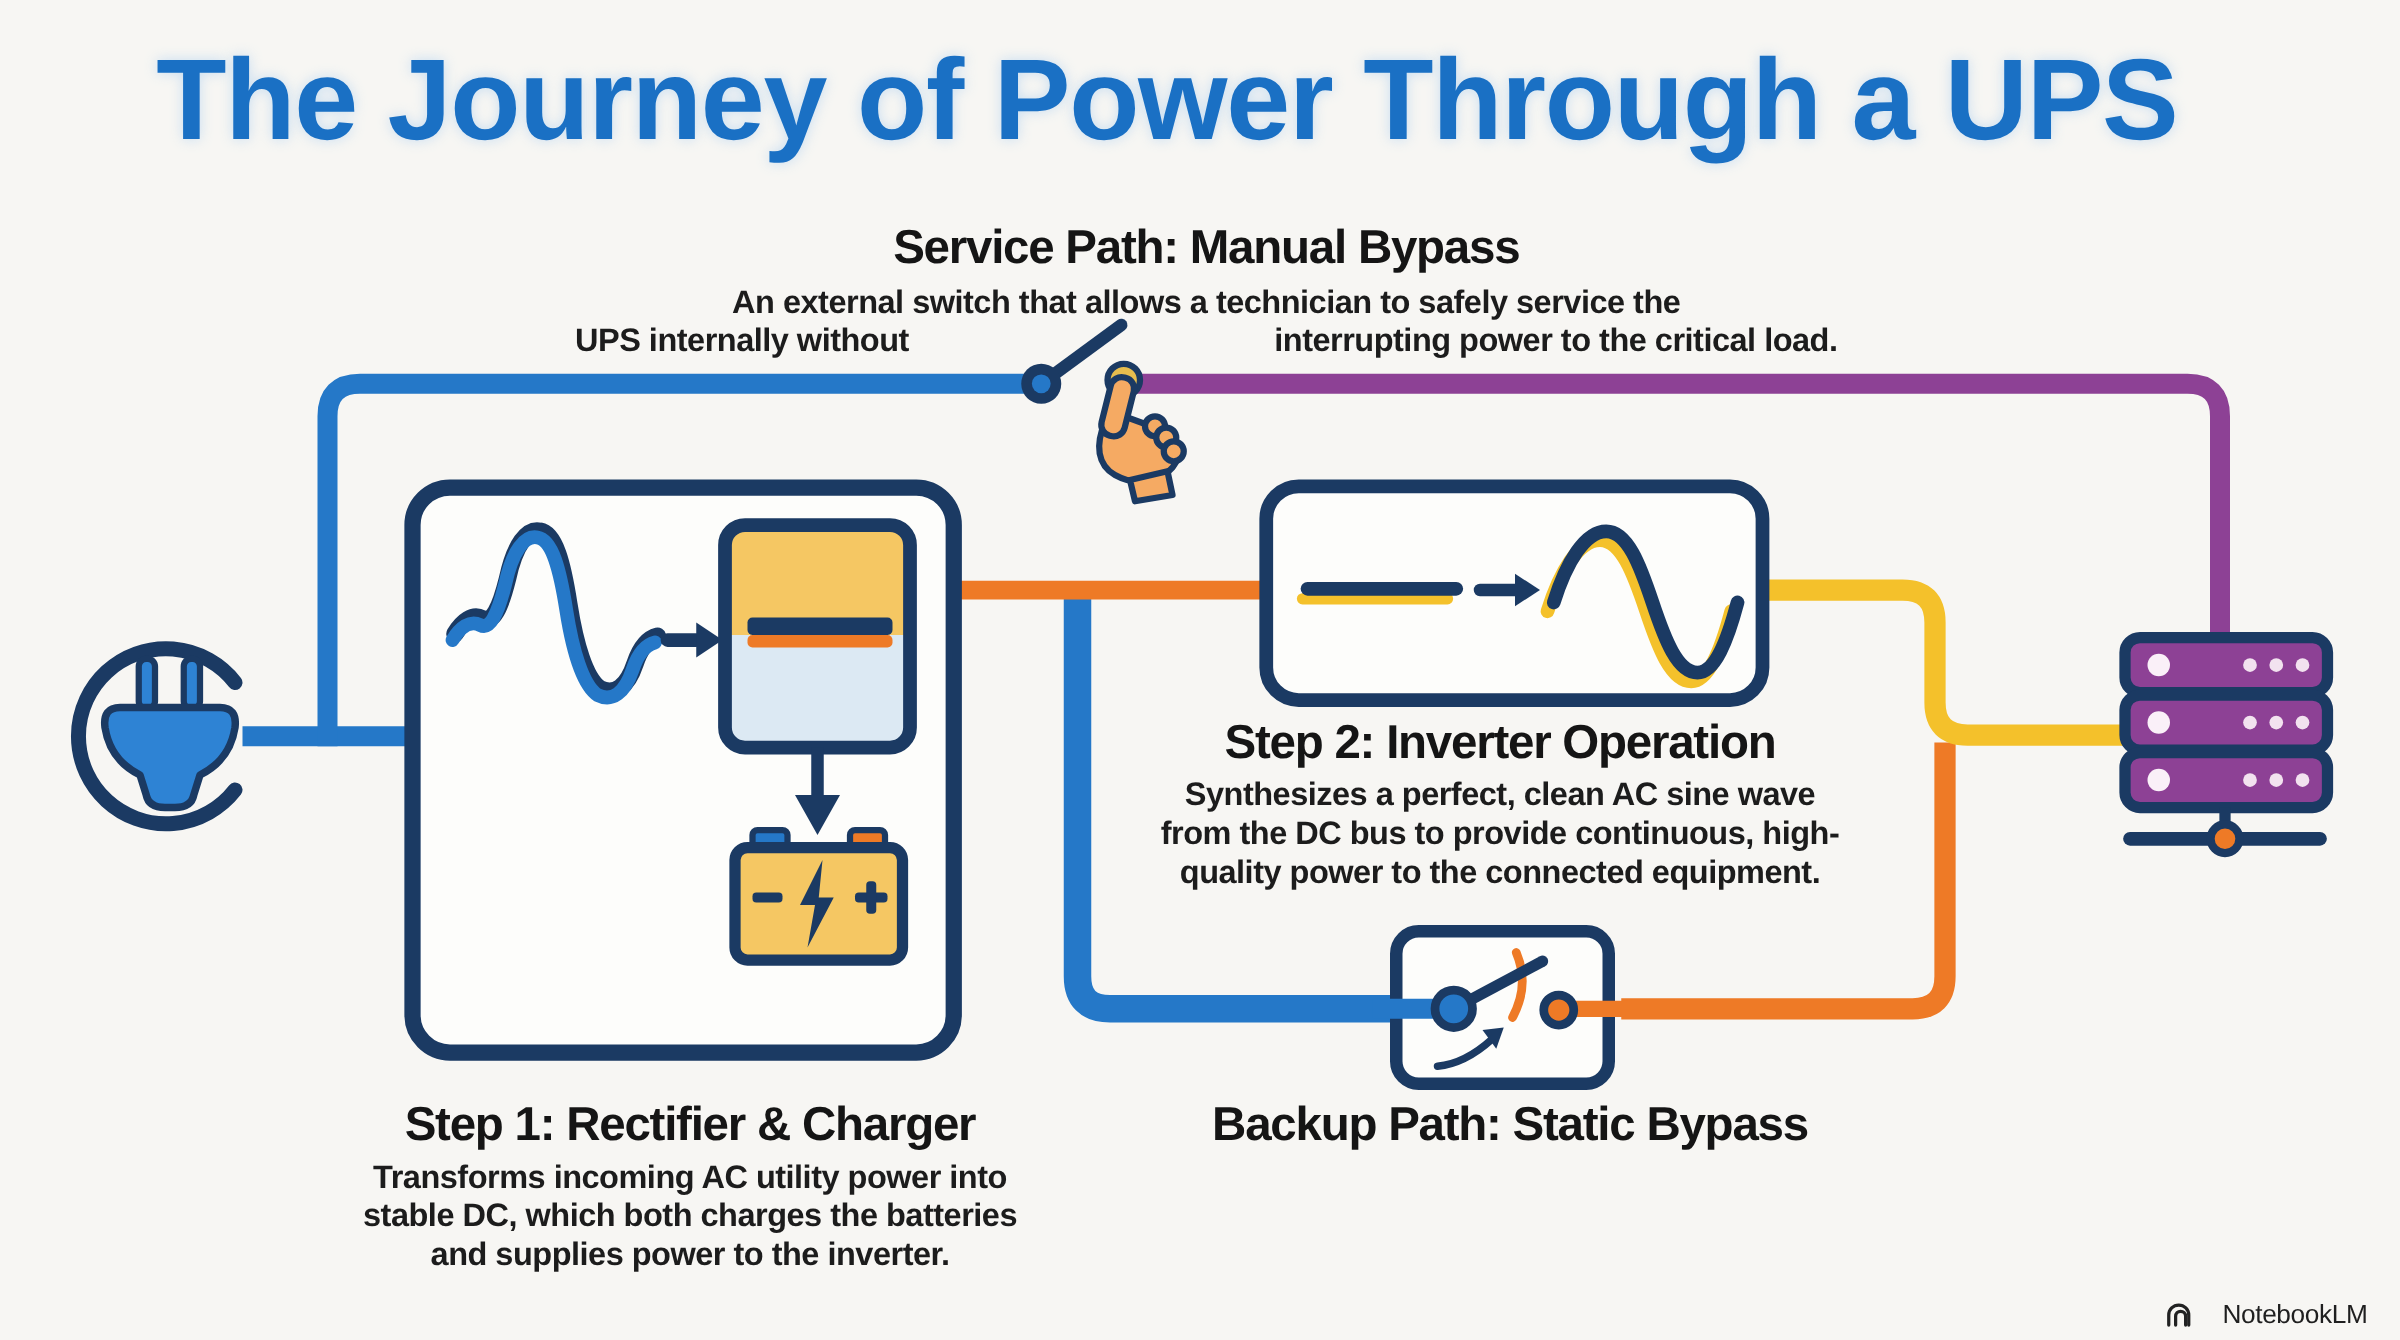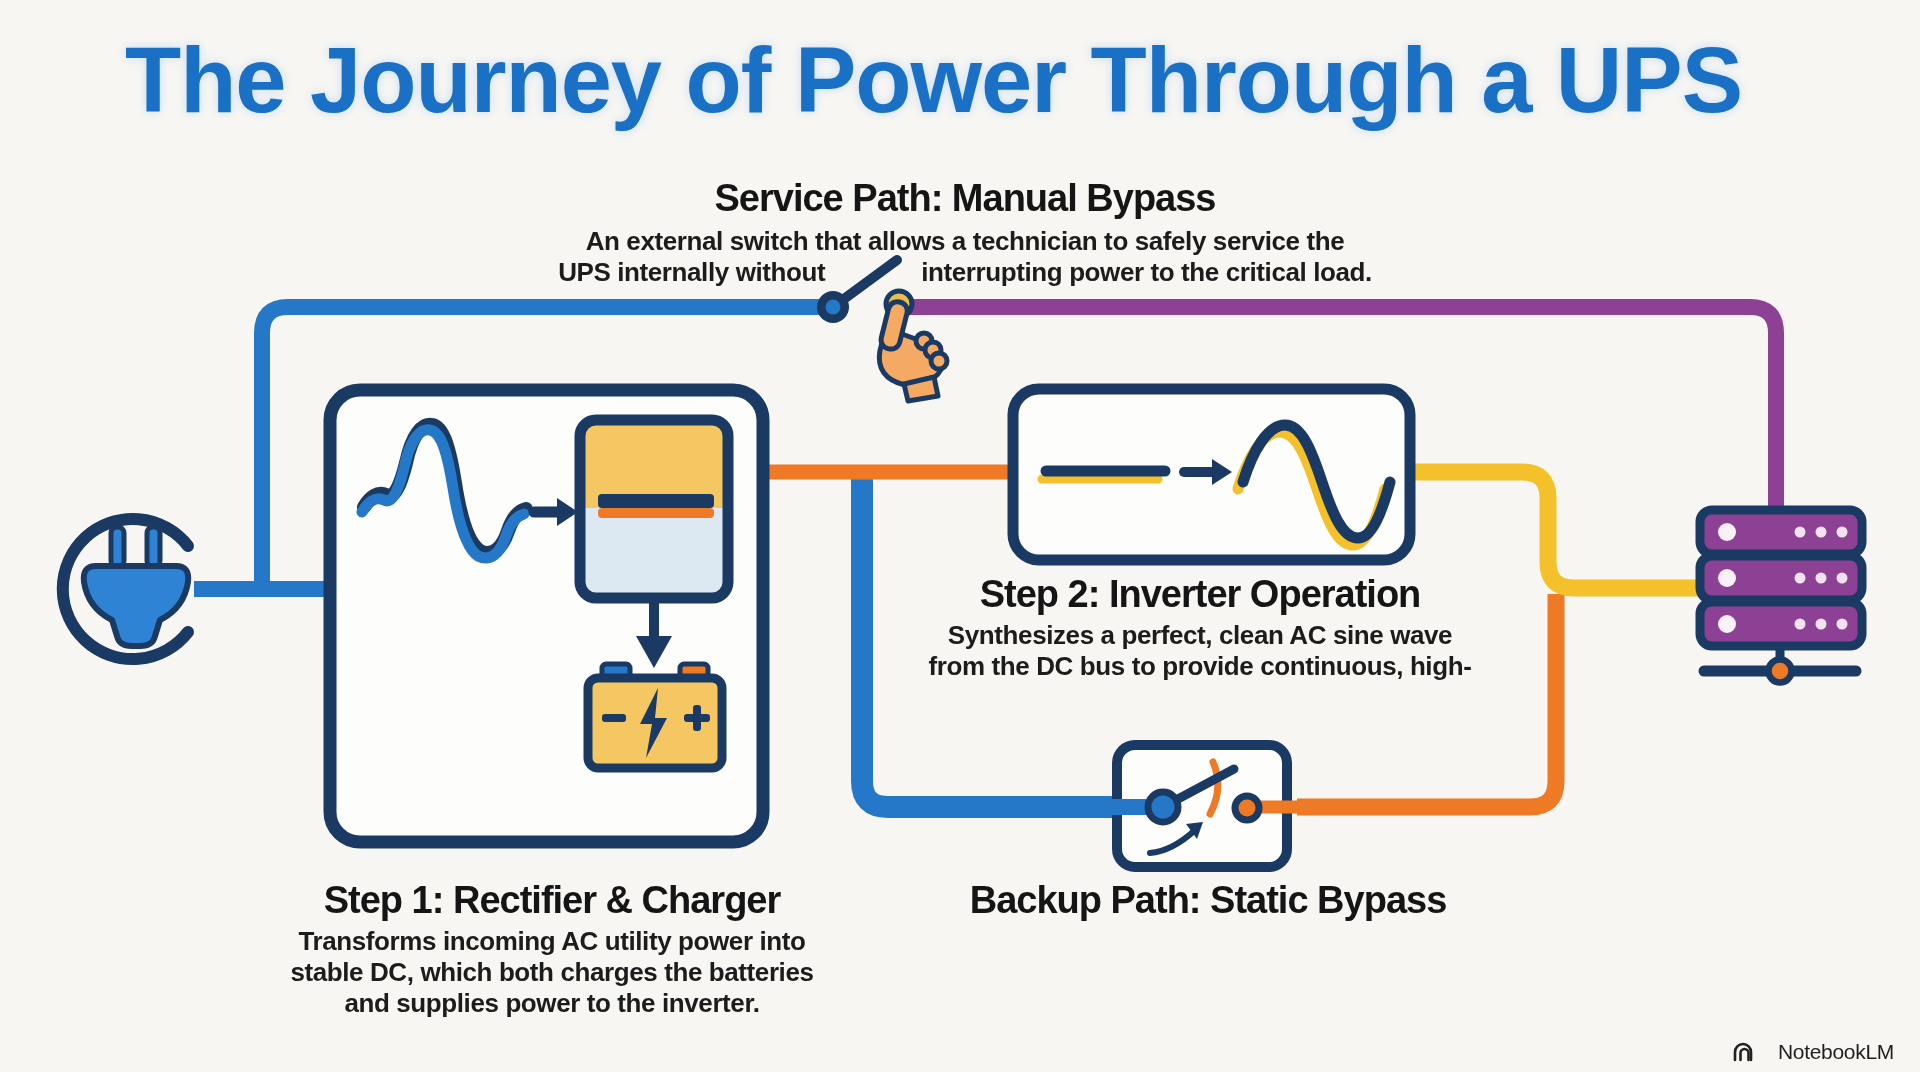--- a/index.html
+++ b/index.html
@@ -18,21 +18,21 @@
   }
   .sec-heading{
     font-size:38px;font-weight:700;letter-spacing:-1px;color:#151515;
     text-align:center;white-space:nowrap;line-height:44px;
   }
   .body-text{
     font-size:26px;font-weight:700;letter-spacing:-.4px;color:#1c1c1c;
     text-align:center;line-height:31px;white-space:nowrap;
   }
   .body-text span{display:block;}
-  .svc-line2{display:flex;justify-content:center;column-gap:96px;}
+  .svc-line2{display:flex;justify-content:space-between;column-gap:96px;}
   .caption{transform:translateX(-50%);}
   .caption .body-text{margin-top:4px;}
   .watermark{
     right:26px;bottom:8px;display:flex;align-items:center;gap:21px;
     font-size:21px;font-weight:500;color:#1f1f1f;letter-spacing:-.3px;
   }
   svg{display:block;}
 </style>
 </head>
 <body>
@@ -195,20 +195,21 @@
       <span>stable DC, which both charges the batteries</span>
       <span>and supplies power to the inverter.</span>
     </div>
   </div>
 
   <div class="abs caption" style="left:1200px;top:572px">
     <div class="sec-heading">Step 2: Inverter Operation</div>
     <div class="body-text">
       <span>Synthesizes a perfect, clean AC sine wave</span>
       <span>from the DC bus to provide continuous, high-</span>
+      <span>quality power to the connected equipment.</span>
     </div>
   </div>
 
   <div class="abs caption" style="left:1208px;top:878px">
     <div class="sec-heading">Backup Path: Static Bypass</div>
   </div>
 
   <div class="abs watermark">
     <svg width="26" height="22" viewBox="0 0 26 22">
       <path d="M4,19 V11 a8,8 0 0 1 16,0 V19" fill="none" stroke="#222" stroke-width="2.6" stroke-linecap="round"></path>

